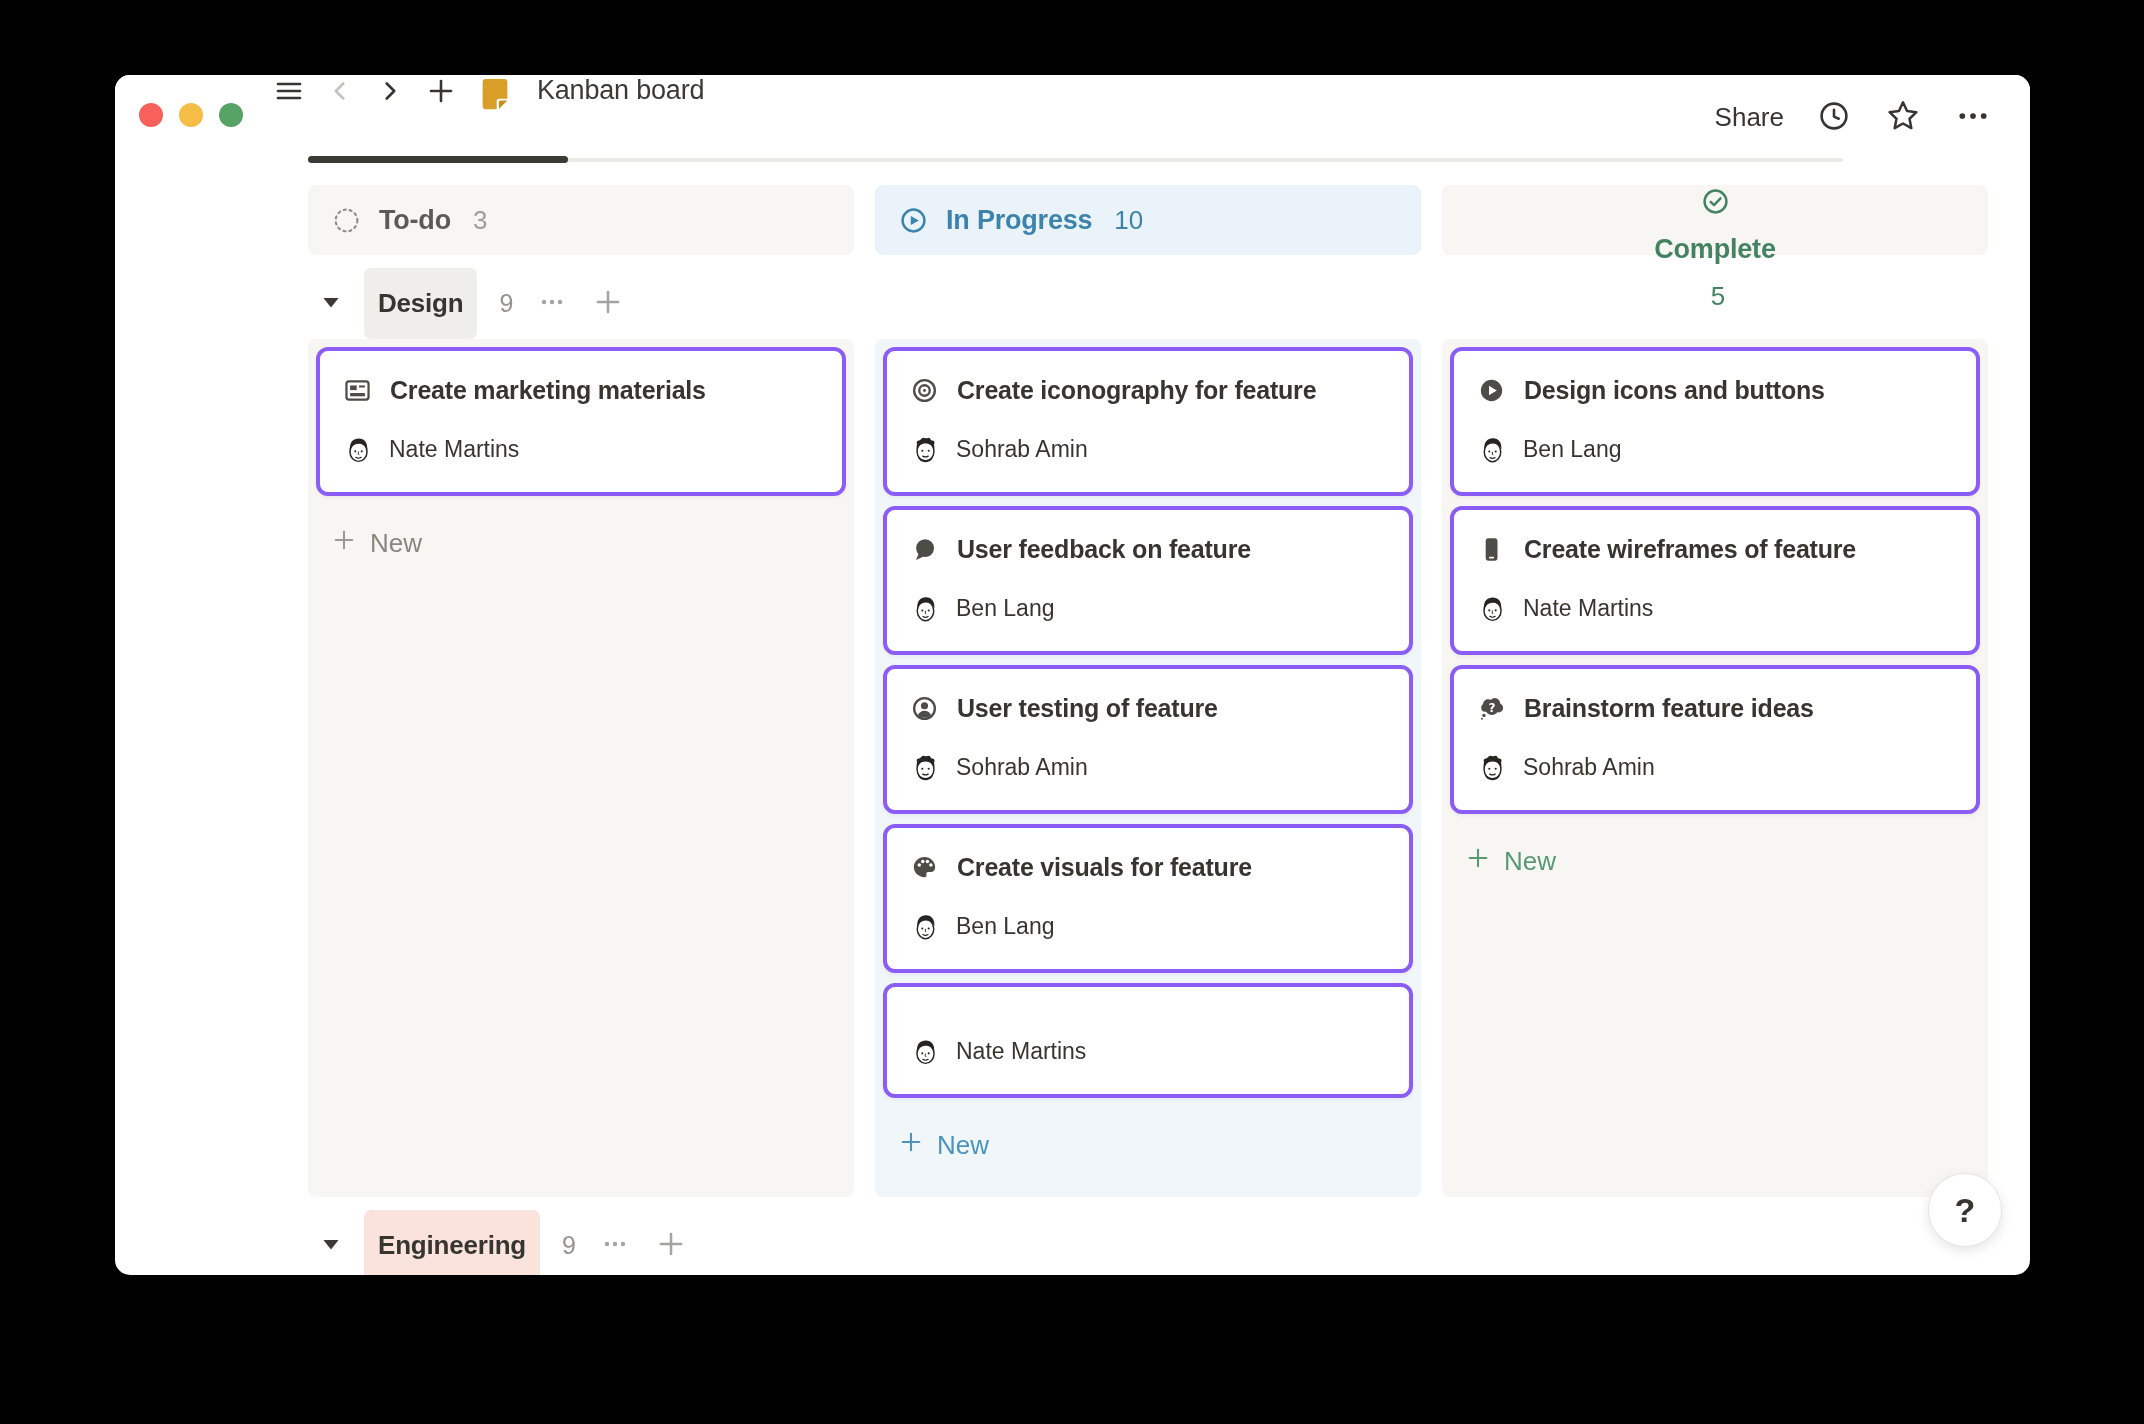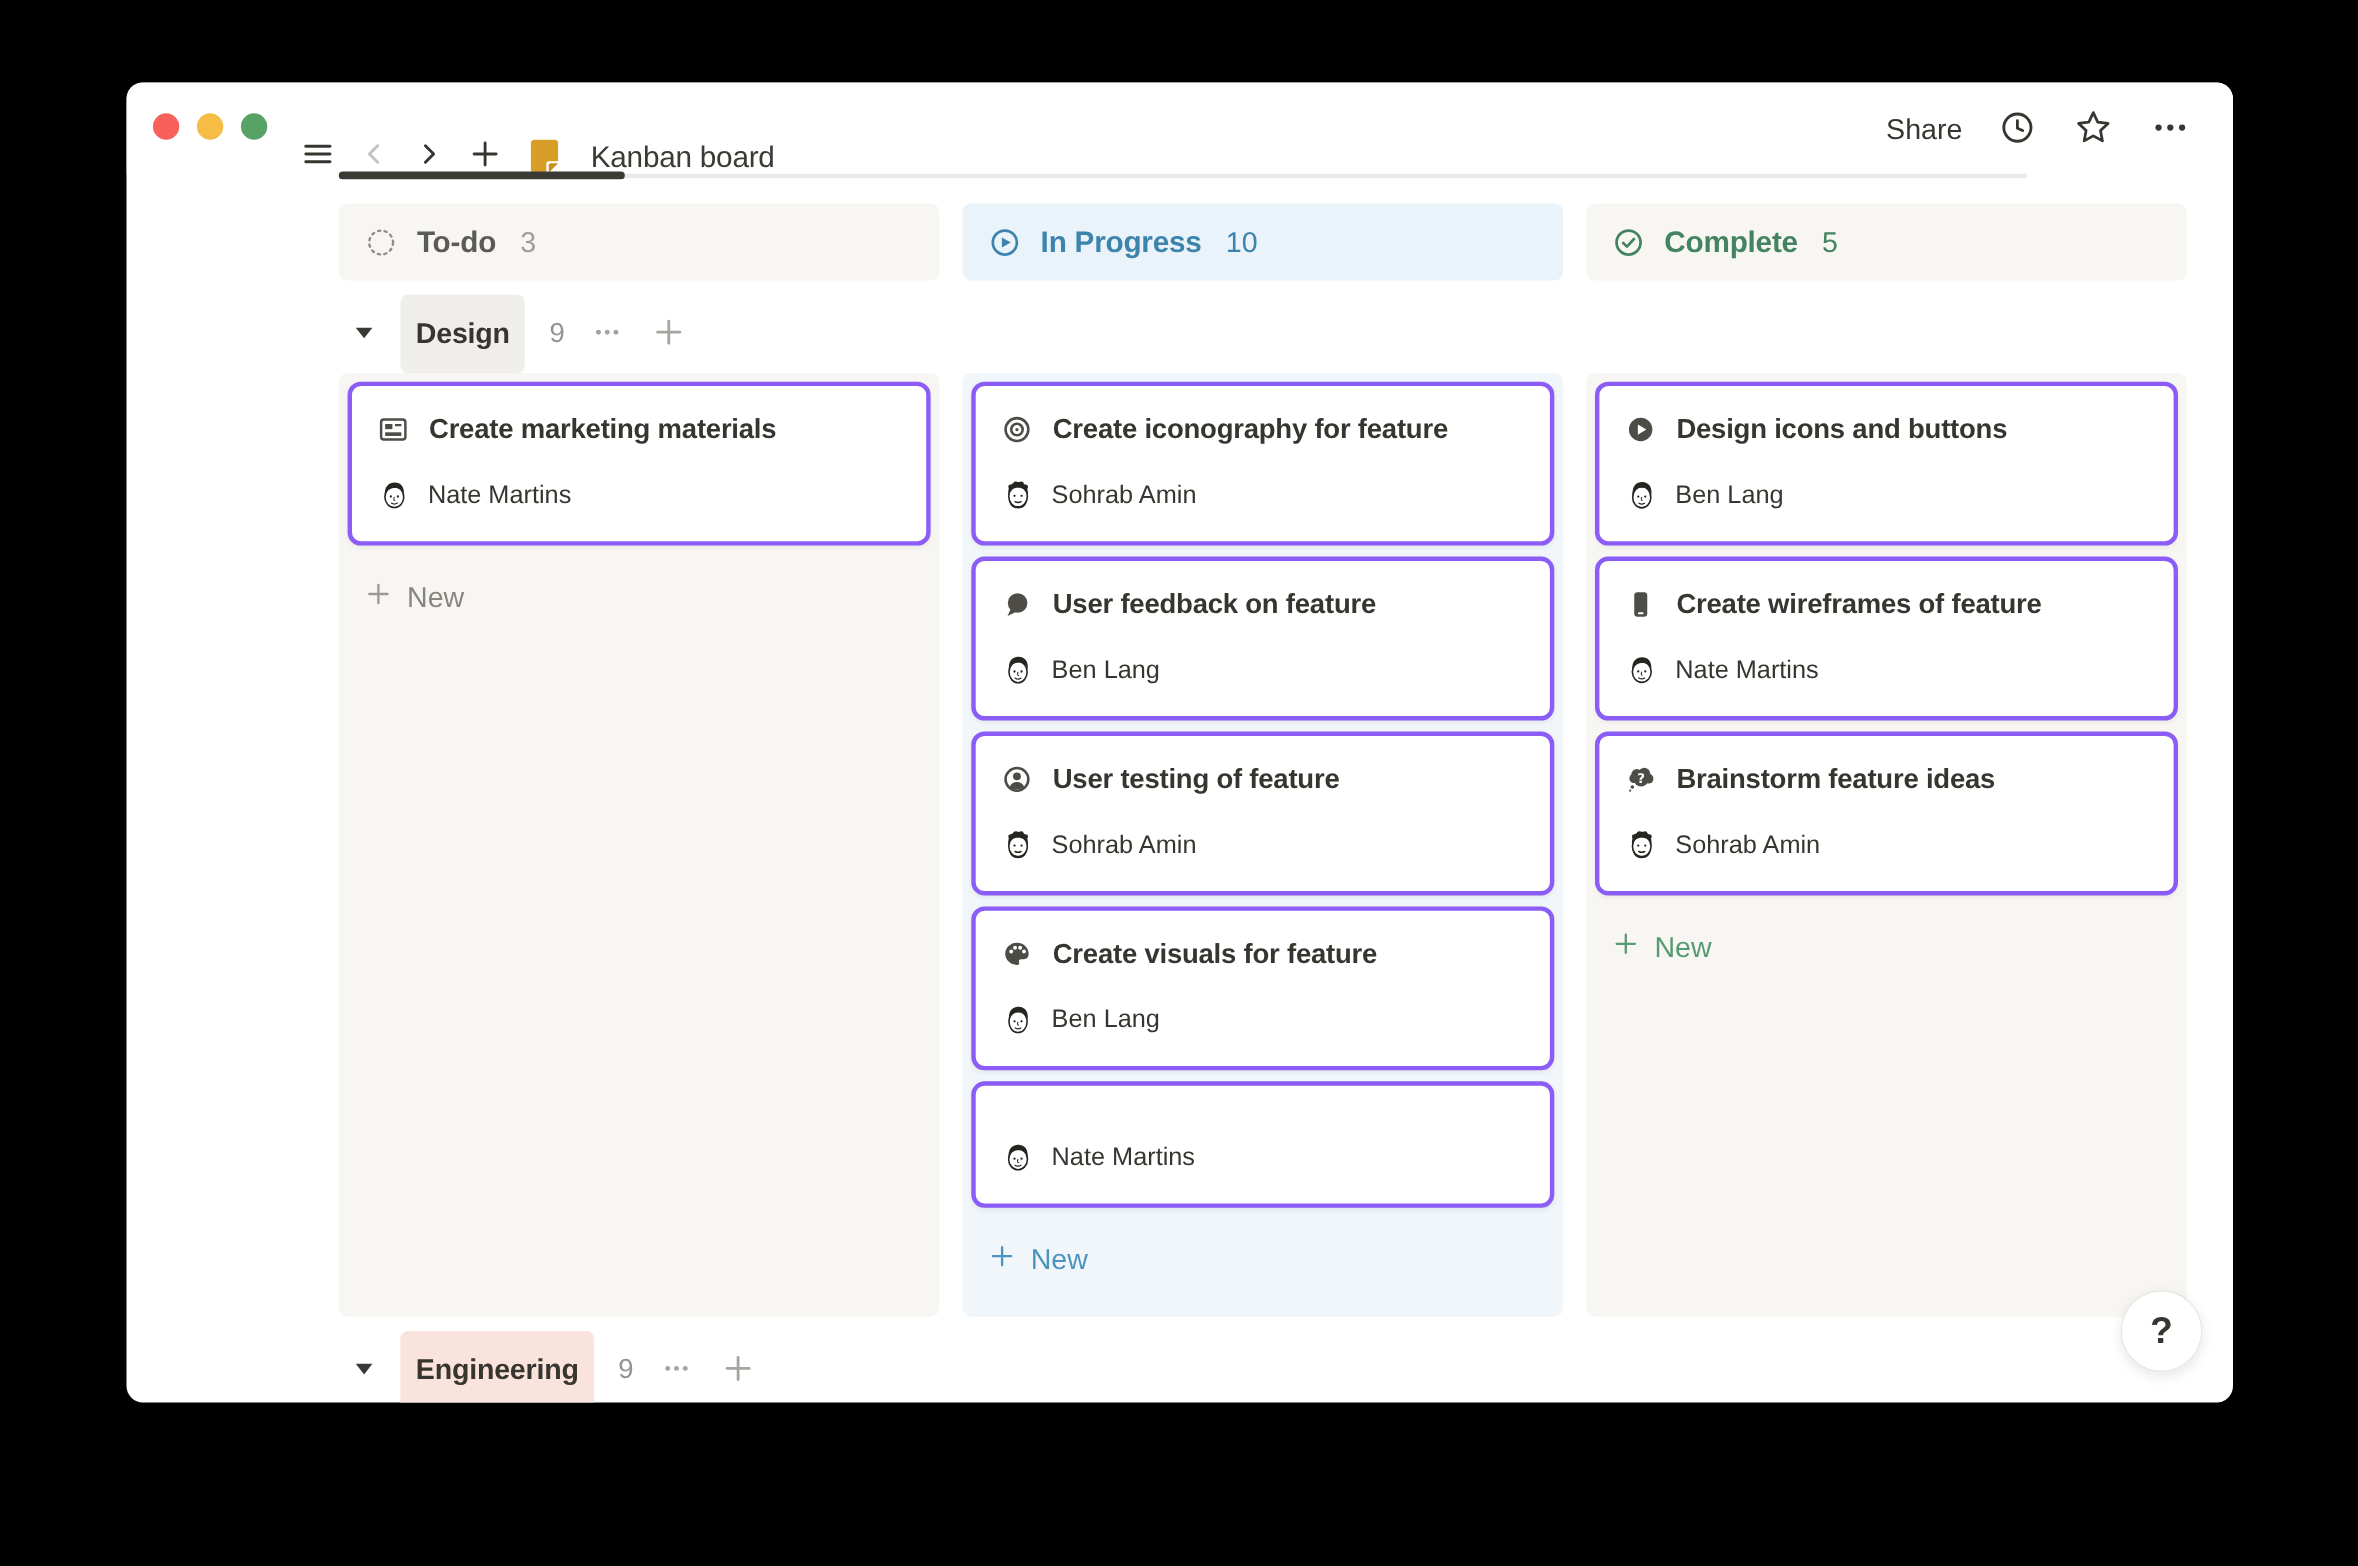--- a/index.html
+++ b/index.html
@@ -11,21 +11,21 @@
   .window{
     position:absolute;left:115px;top:75px;width:1915px;height:1200px;
     background:#fff;border-radius:15px;overflow:hidden;
   }
   
   .titlebar{position:absolute;left:0;top:0;width:100%;height:84px;background:#fff;}
   .traffic{position:absolute;top:28px;width:24px;height:24px;border-radius:50%;}
   .t-close{left:24px;background:#f8605b;}
   .t-min{left:64px;background:#f5bd45;}
   .t-zoom{left:104px;background:#57a366;}
-  .tb-left{position:absolute;left:158px;top:0;height:84px;display:flex;align-items:flex-end;gap:20px;}
+  .tb-left{position:absolute;left:158px;top:0;height:84px;display:flex;align-items:flex-start;gap:20px;}
   .tb-right{position:absolute;right:38px;top:0;height:84px;display:flex;align-items:center;gap:32px;}
   .tb-btn{display:flex;align-items:center;justify-content:center;background:none;border:none;padding:0;cursor:pointer;}
   .doc-title{font-size:27px;font-weight:500;color:#3b3a34;letter-spacing:-0.2px;margin-left:4px;}
   .share{font-size:26px;color:#37352f;}
   
   .rule-light{position:absolute;left:193px;top:83px;width:1535px;height:4px;background:#ebeae7;border-radius:2px;}
   .rule-dark{position:absolute;left:193px;top:81px;width:260px;height:7px;background:#3b3a35;border-radius:4px;}
   
   .board{position:absolute;left:193px;top:110px;width:1680px;}
   .row{display:flex;gap:21px;align-items:center;}
@@ -33,21 +33,21 @@
     width:546px;height:70px;border-radius:8px;display:flex;align-items:center;
     padding:0 22px;box-sizing:border-box;gap:16px;
   }
   .col-header .label{font-size:27px;font-weight:600;letter-spacing:-0.2px;}
   .col-header .count{font-size:26px;margin-left:6px;}
   .h-todo{background:#f7f6f3;}
   .h-todo .label{color:#5b5a55;}
   .h-todo .count{color:#9e9d98;}
   .h-prog{background:#eaf3f9;}
   .h-prog .label,.h-prog .count{color:#3d84ad;}
-  .h-done{background:#f7f6f3;}
+  .h-done{background:#f7f6f3;flex-direction:column;}
   .h-done .label,.h-done .count{color:#448361;}
   .group-row{display:flex;align-items:center;gap:22px;height:52px;margin:22px 0 10px;padding-left:12px;}
   .tri-btn{background:none;border:none;padding:0;display:flex;cursor:pointer;}
   .pill{border-radius:7px;padding:20px 14px;font-size:26px;font-weight:600;color:#37352f;letter-spacing:-0.2px;}
   .pill-design{background:#efeeea;}
   .pill-eng{background:#f9e3dc;}
   .g-count{font-size:25px;color:#95948e;}
   .ghost-btn{background:none;border:none;padding:0;display:flex;align-items:center;cursor:pointer;}
   .col-body{
     width:546px;height:858px;border-radius:8px;box-sizing:border-box;

